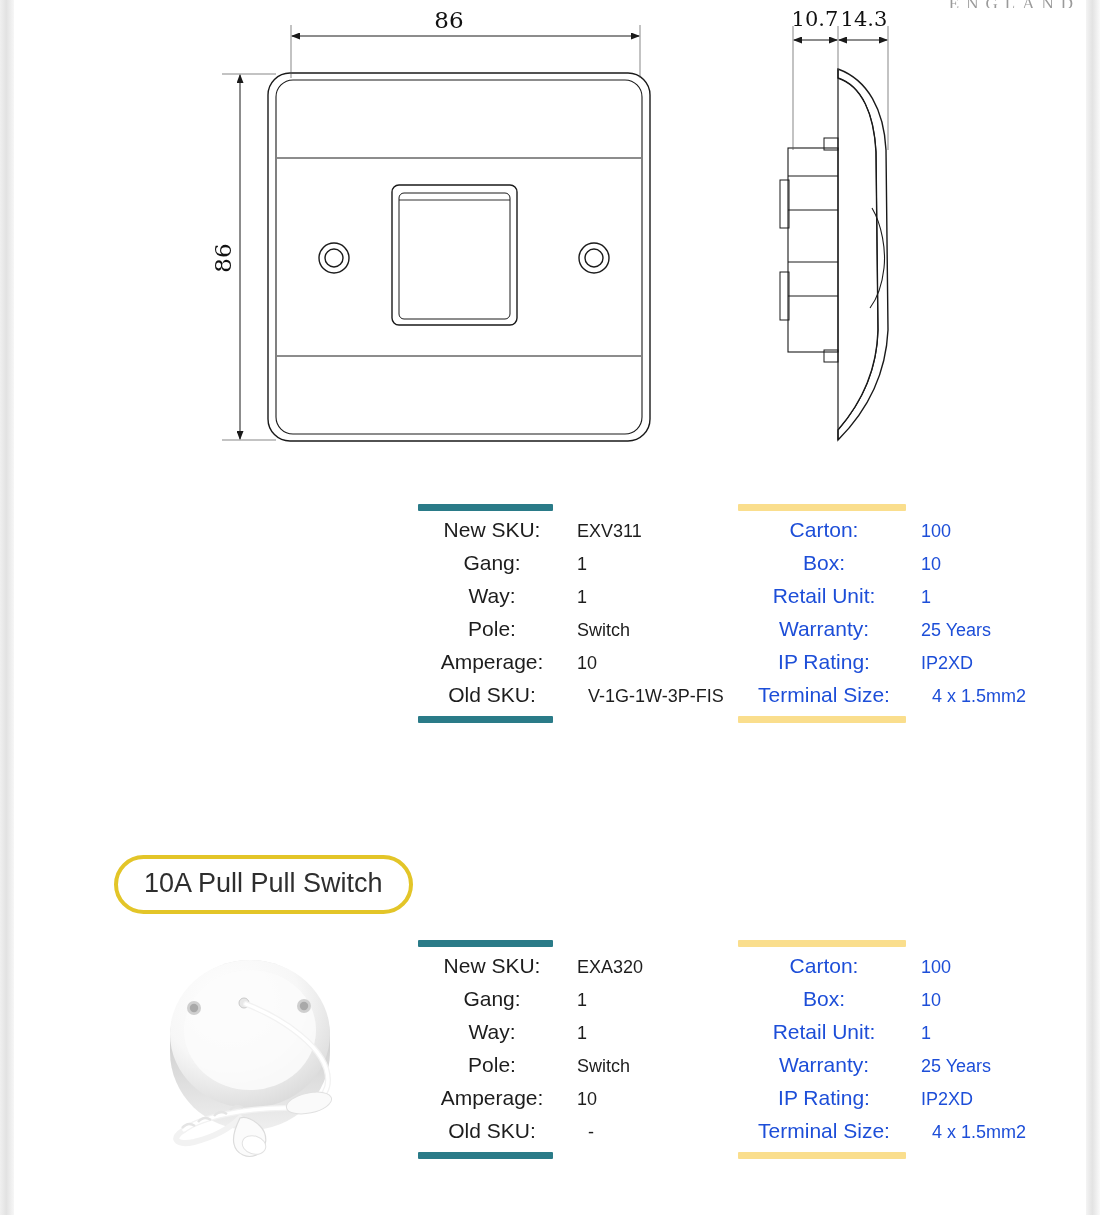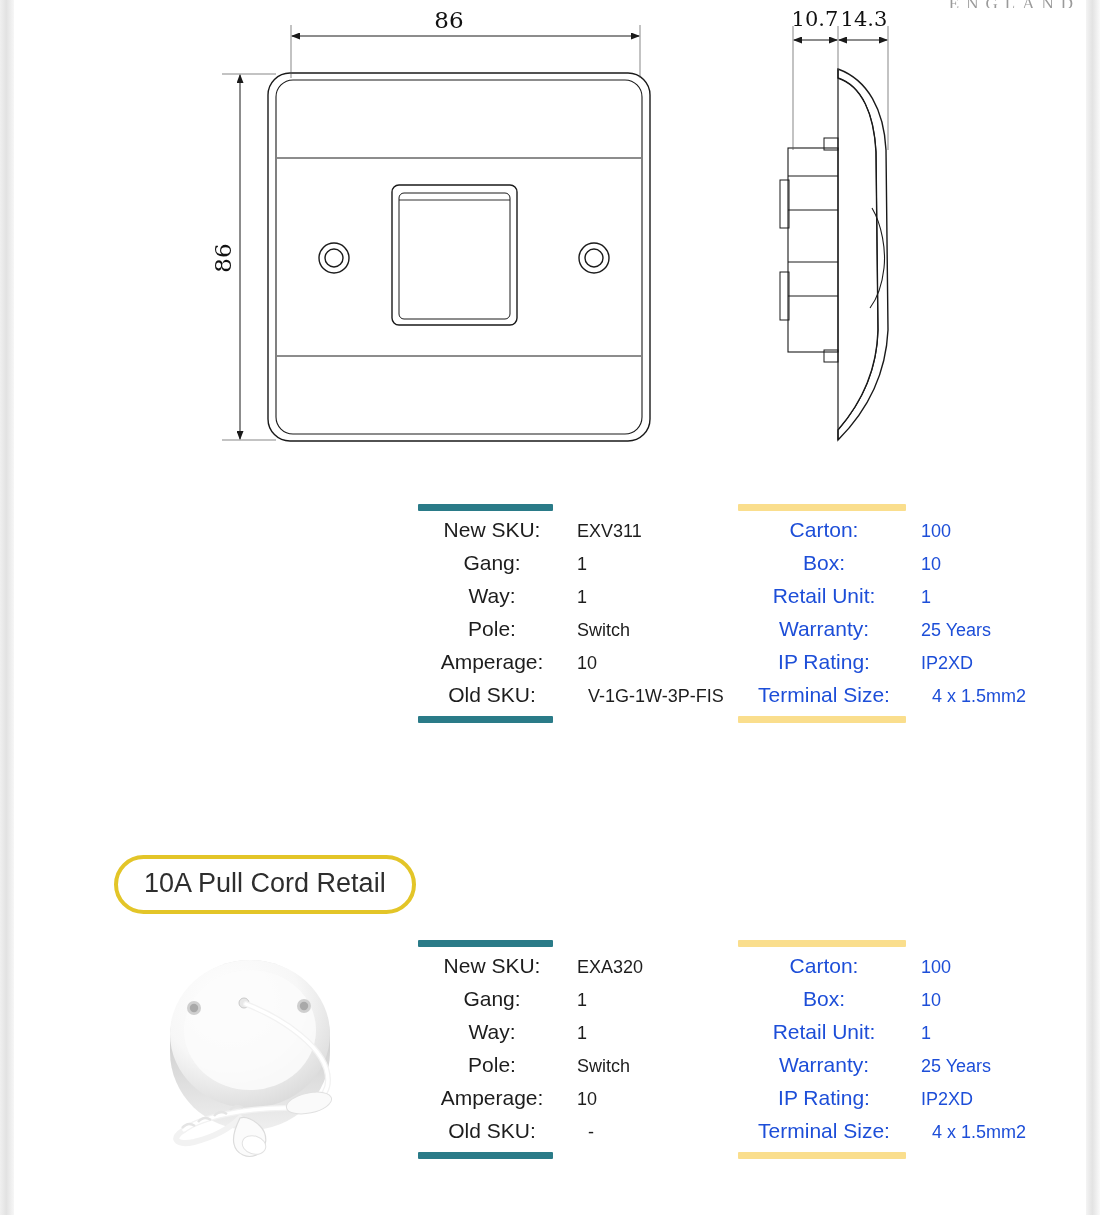--- a/index.html
+++ b/index.html
@@ -241,21 +241,21 @@
               <span class="spec-label">Terminal Size:</span>
               <span class="spec-value">4 x 1.5mm2</span>
             </div>
         </div>
         <div class="rule yellow bottom"></div>
       </div>
     </div>
   </div>
 
   <div class="block block-2">
-    <div class="pill">10A Pull Cord Retail</div>
+    <div class="pill">10A Pull Pull Switch</div>
 
     <div class="block-body">
       <div class="photo-wrap">
         <div class="cord-wrap">
           <svg width="240" height="230" viewBox="0 0 240 230">
             <defs>
               <radialGradient id="dome" cx="38%" cy="28%" r="78%">
                 <stop offset="0%" stop-color="#ffffff"></stop>
                 <stop offset="55%" stop-color="#f7f7f7"></stop>
                 <stop offset="100%" stop-color="#d9d9d9"></stop>

